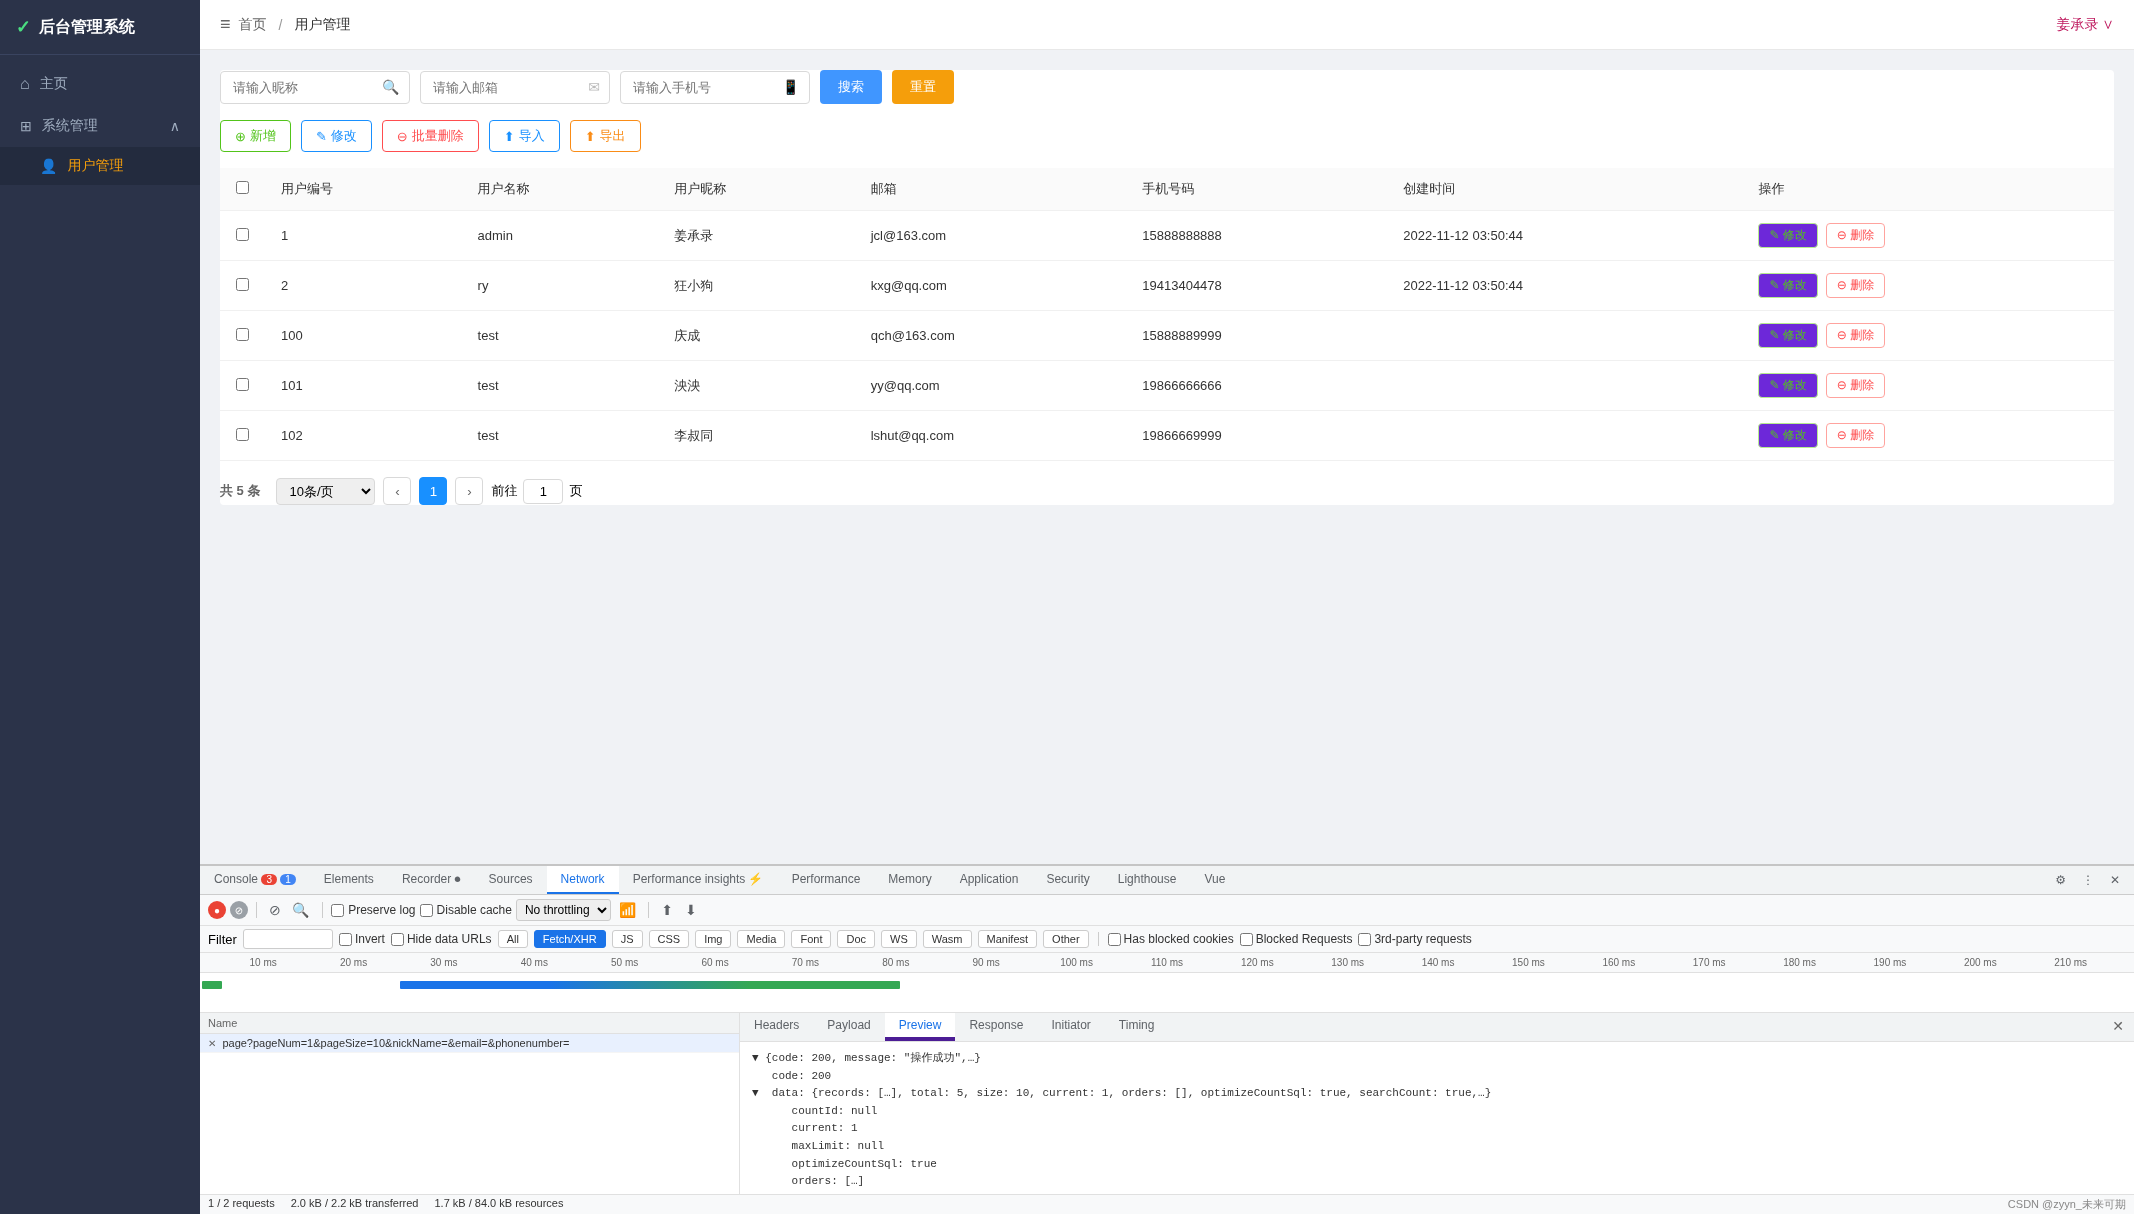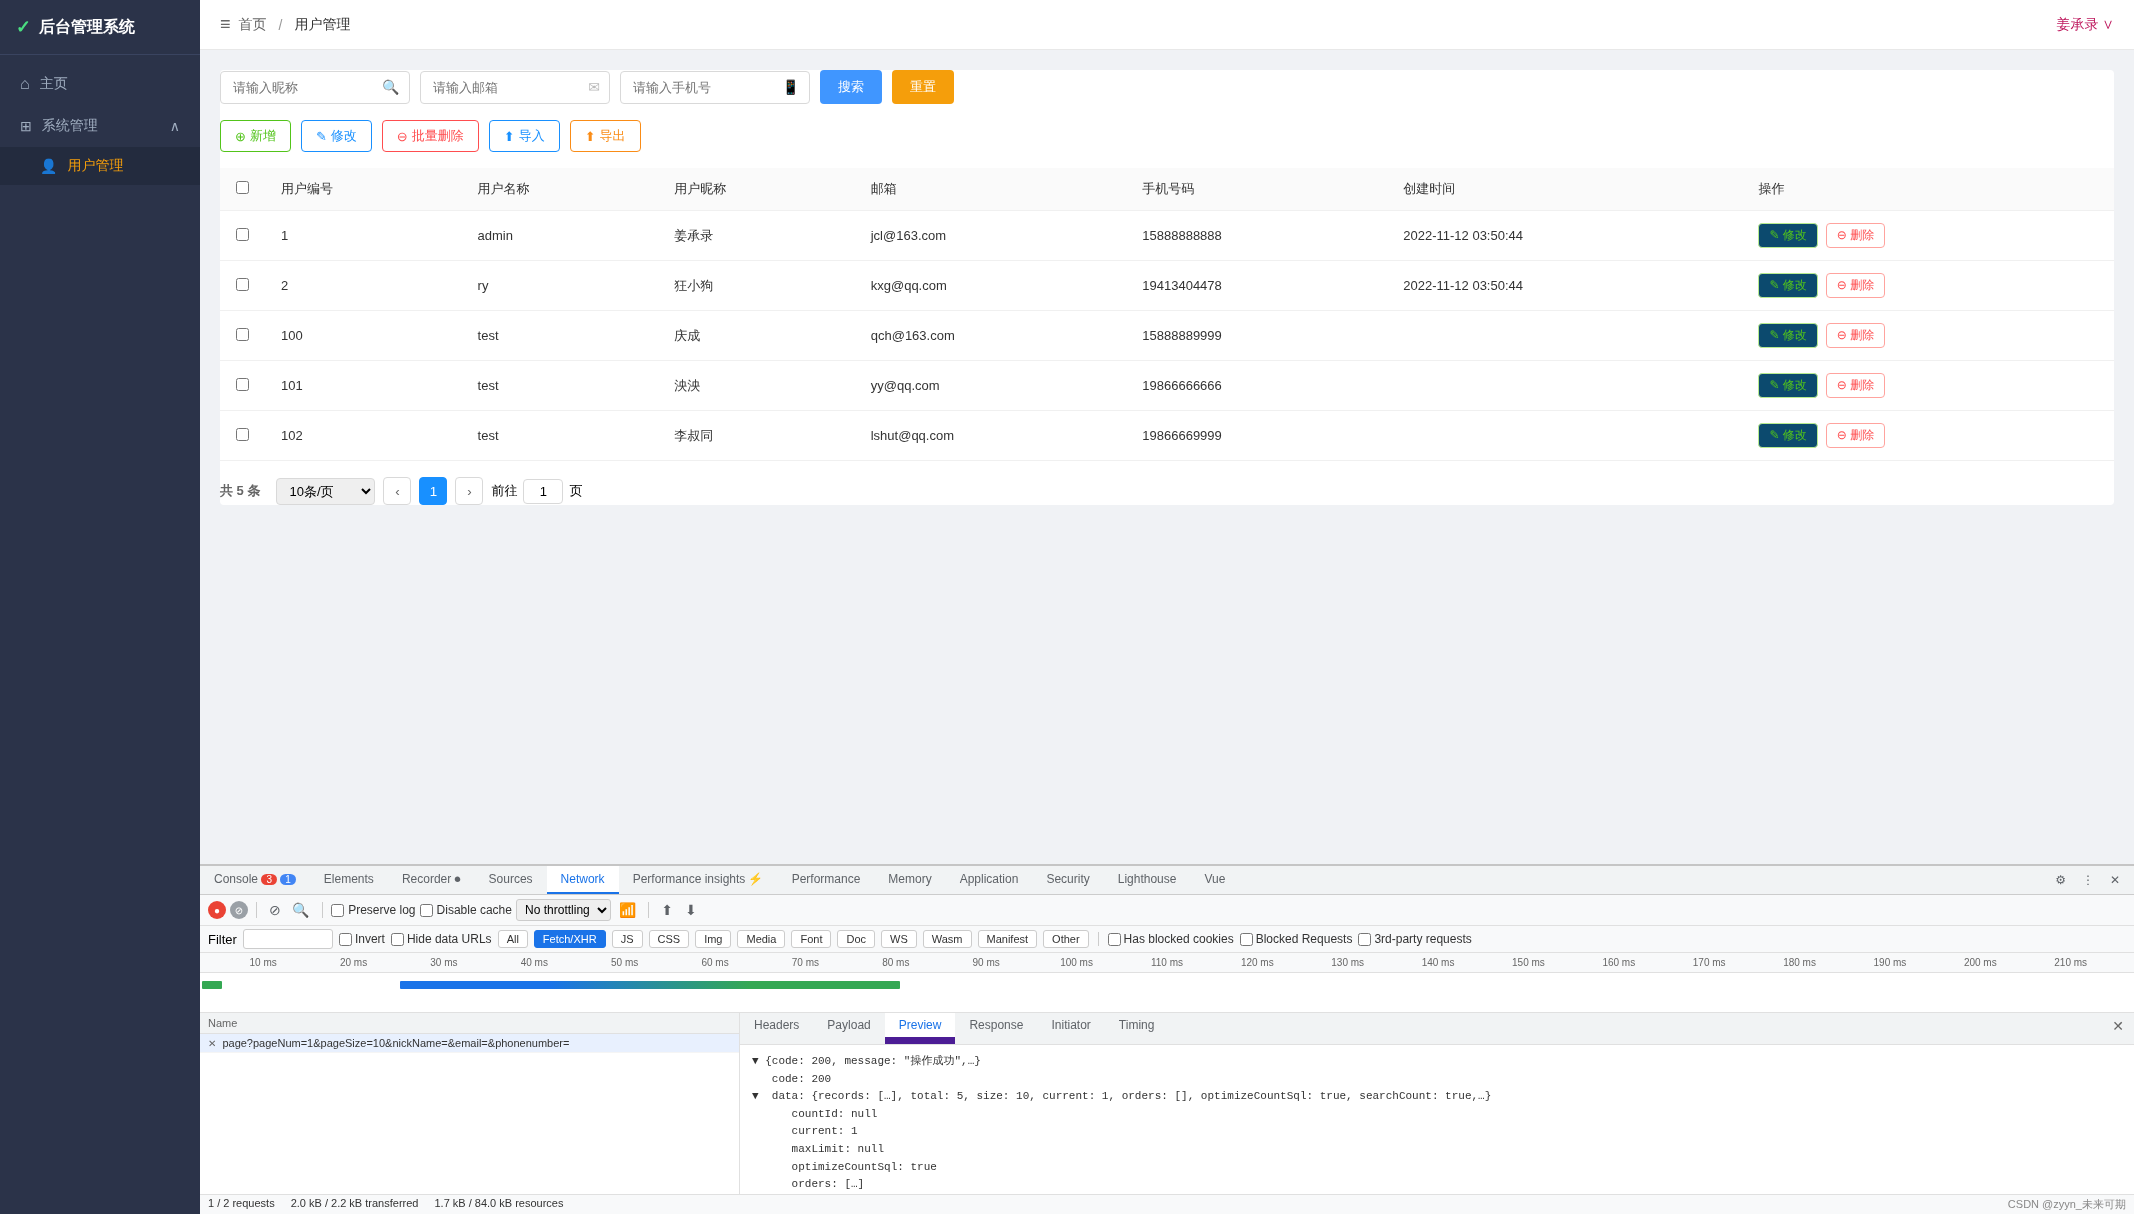--- a/index.html
+++ b/index.html
@@ -54,21 +54,21 @@
     
     .table-wrap { width: 100%; overflow-x: auto; }
     table { width: 100%; border-collapse: collapse; }
     thead tr { background: #fafafa; }
     th { padding: 12px 16px; text-align: left; font-weight: 500; color: #333; border-bottom: 1px solid #f0f0f0; font-size: 13px; white-space: nowrap; }
     td { padding: 12px 16px; border-bottom: 1px solid #f0f0f0; color: #333; font-size: 13px; white-space: nowrap; }
     .th-checkbox, .td-checkbox { width: 40px; }
     input[type="checkbox"] { cursor: pointer; }
 
     
-    .tbl-btn-green { background: #0c4a6e; color: #52c41a; border: 1px solid #b7eb8f; padding: 3px 10px; border-radius: 4px; cursor: pointer; font-size: 12px; display: inline-flex; align-items: center; gap: 3px; }
+    .tbl-btn-green { background: #6d28d9; color: #52c41a; border: 1px solid #b7eb8f; padding: 3px 10px; border-radius: 4px; cursor: pointer; font-size: 12px; display: inline-flex; align-items: center; gap: 3px; }
     .tbl-btn-red { background: #fff; color: #ff4d4f; border: 1px solid #ffa39e; padding: 3px 10px; border-radius: 4px; cursor: pointer; font-size: 12px; display: inline-flex; align-items: center; gap: 3px; }
     .ops-cell { display: flex; gap: 8px; }
 
     
     .pagination { display: flex; align-items: center; gap: 8px; margin-top: 16px; font-size: 13px; }
     .pagination-total { color: #666; margin-right: 8px; font-weight: bold; }
     .page-size-select { border: 1px solid #d9d9d9; border-radius: 4px; padding: 4px 24px 4px 8px; font-size: 13px; cursor: pointer; outline: none; }
     .page-btn { border: 1px solid #d9d9d9; background: #fff; border-radius: 4px; width: 28px; height: 28px; cursor: pointer; display: flex; align-items: center; justify-content: center; color: #666; }
     .page-btn.active { background: #1890ff; color: #fff; border-color: #1890ff; }
     .page-goto { display: flex; align-items: center; gap: 6px; }
@@ -81,21 +81,21 @@
     .devtools-tab.active { color: #1a73e8; border-bottom: 2px solid #1a73e8; background: #fff; }
     .devtools-tab-icons { display: flex; align-items: center; margin-left: auto; gap: 4px; padding: 0 8px; }
     .devtools-icon-btn { padding: 4px 6px; cursor: pointer; color: #5f6368; font-size: 12px; display: flex; align-items: center; }
 
     .devtools-toolbar { display: flex; align-items: center; gap: 4px; padding: 4px 8px; background: #f8f9fa; border-bottom: 1px solid #e0e0e0; flex-shrink: 0; flex-wrap: wrap; }
     .dt-btn { width: 18px; height: 18px; border-radius: 50%; border: none; cursor: pointer; display: flex; align-items: center; justify-content: center; font-size: 10px; }
     .dt-btn-red { background: #ea4335; color: #fff; }
     .dt-btn-gray { background: #9aa0a6; color: #fff; }
     .dt-sep { width: 1px; height: 16px; background: #ccc; margin: 0 4px; }
     .dt-checkbox-label { display: flex; align-items: center; gap: 4px; font-size: 12px; color: #333; cursor: pointer; }
-    .dt-select { border: 1px solid #ccc; border-radius: 3px; padding: 2px 4px; font-size: 12px; cursor: pointer; outline: none; text-align: center; }
+    .dt-select { border: 1px solid #ccc; border-radius: 3px; padding: 2px 4px; font-size: 12px; cursor: pointer; outline: none; }
     .dt-icon-btn { font-size: 14px; cursor: pointer; color: #5f6368; padding: 2px 4px; display: flex; align-items: center; }
 
     .devtools-filter { display: flex; align-items: center; gap: 6px; padding: 3px 8px; background: #f8f9fa; border-bottom: 1px solid #e0e0e0; flex-shrink: 0; flex-wrap: wrap; }
     .filter-input { border: 1px solid #ccc; border-radius: 3px; padding: 2px 8px; font-size: 12px; width: 90px; outline: none; }
     .filter-checkbox-label { display: flex; align-items: center; gap: 3px; font-size: 12px; color: #333; cursor: pointer; white-space: nowrap; }
     .filter-btn { padding: 2px 8px; border: 1px solid #ccc; border-radius: 3px; background: #fff; font-size: 11px; cursor: pointer; color: #333; }
     .filter-btn.active { background: #1a73e8; color: #fff; border-color: #1a73e8; }
     .filter-sep { width: 1px; height: 14px; background: #ccc; margin: 0 3px; }
 
     
@@ -105,21 +105,21 @@
 
     .network-header { display: flex; background: #f1f3f4; border-bottom: 1px solid #e0e0e0; padding: 4px 8px; font-size: 11px; color: #666; font-weight: 500; }
     .network-name-col { flex: 1; }
     .network-row { display: flex; align-items: center; padding: 3px 8px; font-size: 11px; cursor: pointer; border-bottom: 1px solid #f5f5f5; background: #e8f0fe; }
     .network-row-close { margin-right: 6px; cursor: pointer; color: #666; font-size: 10px; }
     .network-row-name { flex: 1; color: #333; font-size: 11px; overflow: hidden; text-overflow: ellipsis; white-space: nowrap; }
 
     
     .detail-tabs { display: flex; background: #f1f3f4; border-bottom: 1px solid #e0e0e0; flex-shrink: 0; }
     .detail-tab { padding: 5px 14px; font-size: 12px; cursor: pointer; color: #5f6368; border-bottom: 2px solid transparent; }
-    .detail-tab.active { color: #1a73e8; border-bottom: 7px solid #4c1d95; background: #fff; }
+    .detail-tab.active { color: #1a73e8; border-bottom: 4px solid #4c1d95; background: #fff; }
     .detail-close { margin-left: auto; padding: 5px 10px; cursor: pointer; color: #666; font-size: 14px; }
 
     
     .preview-content { flex: 1; overflow-y: auto; padding: 8px 12px; font-family: 'Courier New', monospace; font-size: 11px; color: #333; background: #fff; }
     .json-line { line-height: 1.6; white-space: pre-wrap; }
 
     
     .devtools-statusbar { padding: 2px 8px; font-size: 11px; color: #333; background: #f8f9fa; border-top: 1px solid #e0e0e0; display: flex; gap: 16px; flex-shrink: 0; }
     .status-right { margin-left: auto; color: #888; }
 

